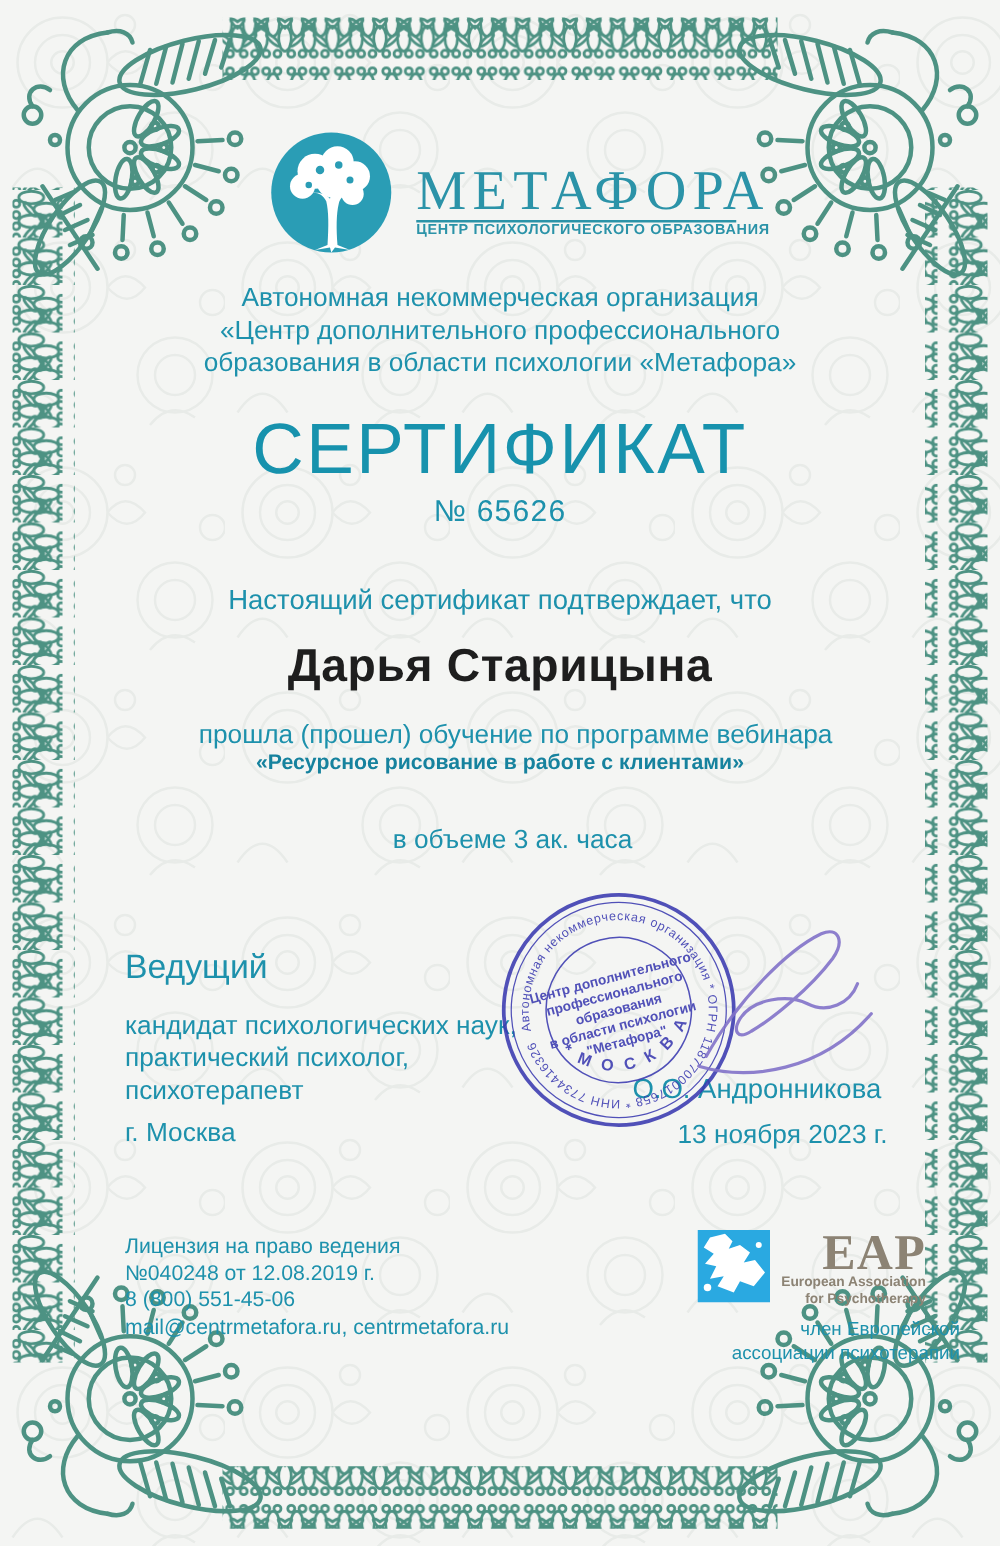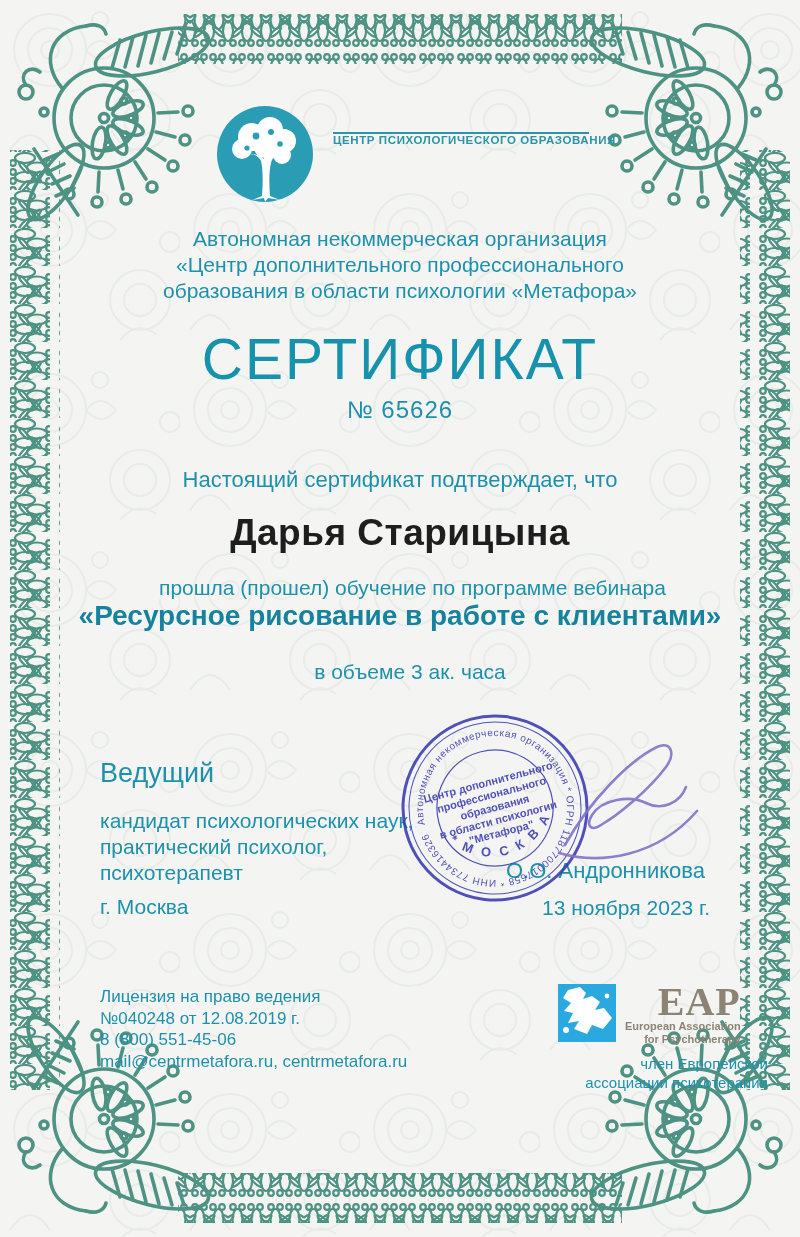--- a/index.html
+++ b/index.html
@@ -8,21 +8,21 @@
   .layer{position:absolute;left:0;top:0;width:800px;height:1237px;}
   .content{position:absolute;left:0;top:0;width:800px;height:1237px;z-index:5;}
   .abs{position:absolute;}
   .center-col{position:absolute;left:0;right:0;text-align:center;}
   .org-text{font-size:21px;line-height:26px;color:#1d91ac;}
   .cert-title{font-size:57px;letter-spacing:2px;color:#1792ad;font-weight:400;}
   .cert-number{font-size:24px;color:#1d91ac;letter-spacing:1px;}
   .confirms{font-size:22px;color:#1d91ac;}
   .recipient{font-size:37px;font-weight:700;color:#1e1e1e;letter-spacing:0.5px;}
   .program1,.hours{font-size:21px;color:#1d91ac;}
-  .program-name{font-size:28px;font-weight:700;color:#16829e;}
+  .program-name{font-size:17px;font-weight:700;color:#16829e;}
   .leader-label{font-size:27px;color:#1d91ac;}
   .leader-titles{font-size:21px;line-height:26px;color:#1d91ac;text-align:left;}
   .city{font-size:21px;color:#1d91ac;}
   .signer{font-size:22px;color:#1d91ac;}
   .cert-date{font-size:21px;color:#1d91ac;}
   .license{font-size:17px;line-height:21.5px;color:#1d91ac;text-align:left;}
   .eap-acronym{font-family:"Liberation Serif", serif;font-size:40px;font-weight:700;color:#8c8374;line-height:36px;letter-spacing:1px;}
   .eap-name{font-size:11px;line-height:13px;color:#8c8374;font-weight:700;}
   .eap-member{font-size:15px;line-height:19px;color:#1d91ac;text-align:right;}
   .brand-word{font-family:"Liberation Serif", serif;font-size:45px;color:#2b93a8;letter-spacing:5px;line-height:44px;white-space:nowrap;}
@@ -172,20 +172,21 @@
           <circle cx="42" cy="33" r="3.4"></circle>
           <circle cx="57" cy="29" r="3.0"></circle>
           <circle cx="66" cy="41" r="2.8"></circle>
           <circle cx="33" cy="45" r="2.6"></circle>
         </g>
         <path d="M48,93 C49,78 49,66 47,58 C44,52 38,50 34,52 C40,50 47,52 50,56 C52,50 50,46 46,42 L52,47 C54,44 58,43 61,44 C57,45 55,48 55,53 C58,50 63,50 66,53 C62,52 58,55 57,60 C55,68 55,80 56,93 Z" fill="#ffffff"></path>
         <path d="M48,93 L38,97 L50,95 L51,99 L54,95 L66,97 L56,93 Z" fill="#ffffff"></path>
       </svg>
     </div>
     <div class="abs" style="left:333px;top:130px;width:256px;">
+      <div class="brand-word">МЕТАФОРА</div>
       <div class="brand-rule"></div>
       <div class="brand-sub">ЦЕНТР ПСИХОЛОГИЧЕСКОГО ОБРАЗОВАНИЯ</div>
     </div>
 
     <div class="center-col org-text" style="top:226px;">
       <div>Автономная некоммерческая организация</div>
       <div>«Центр дополнительного профессионального</div>
       <div>образования в области психологии «Метафора»</div>
     </div>
 

